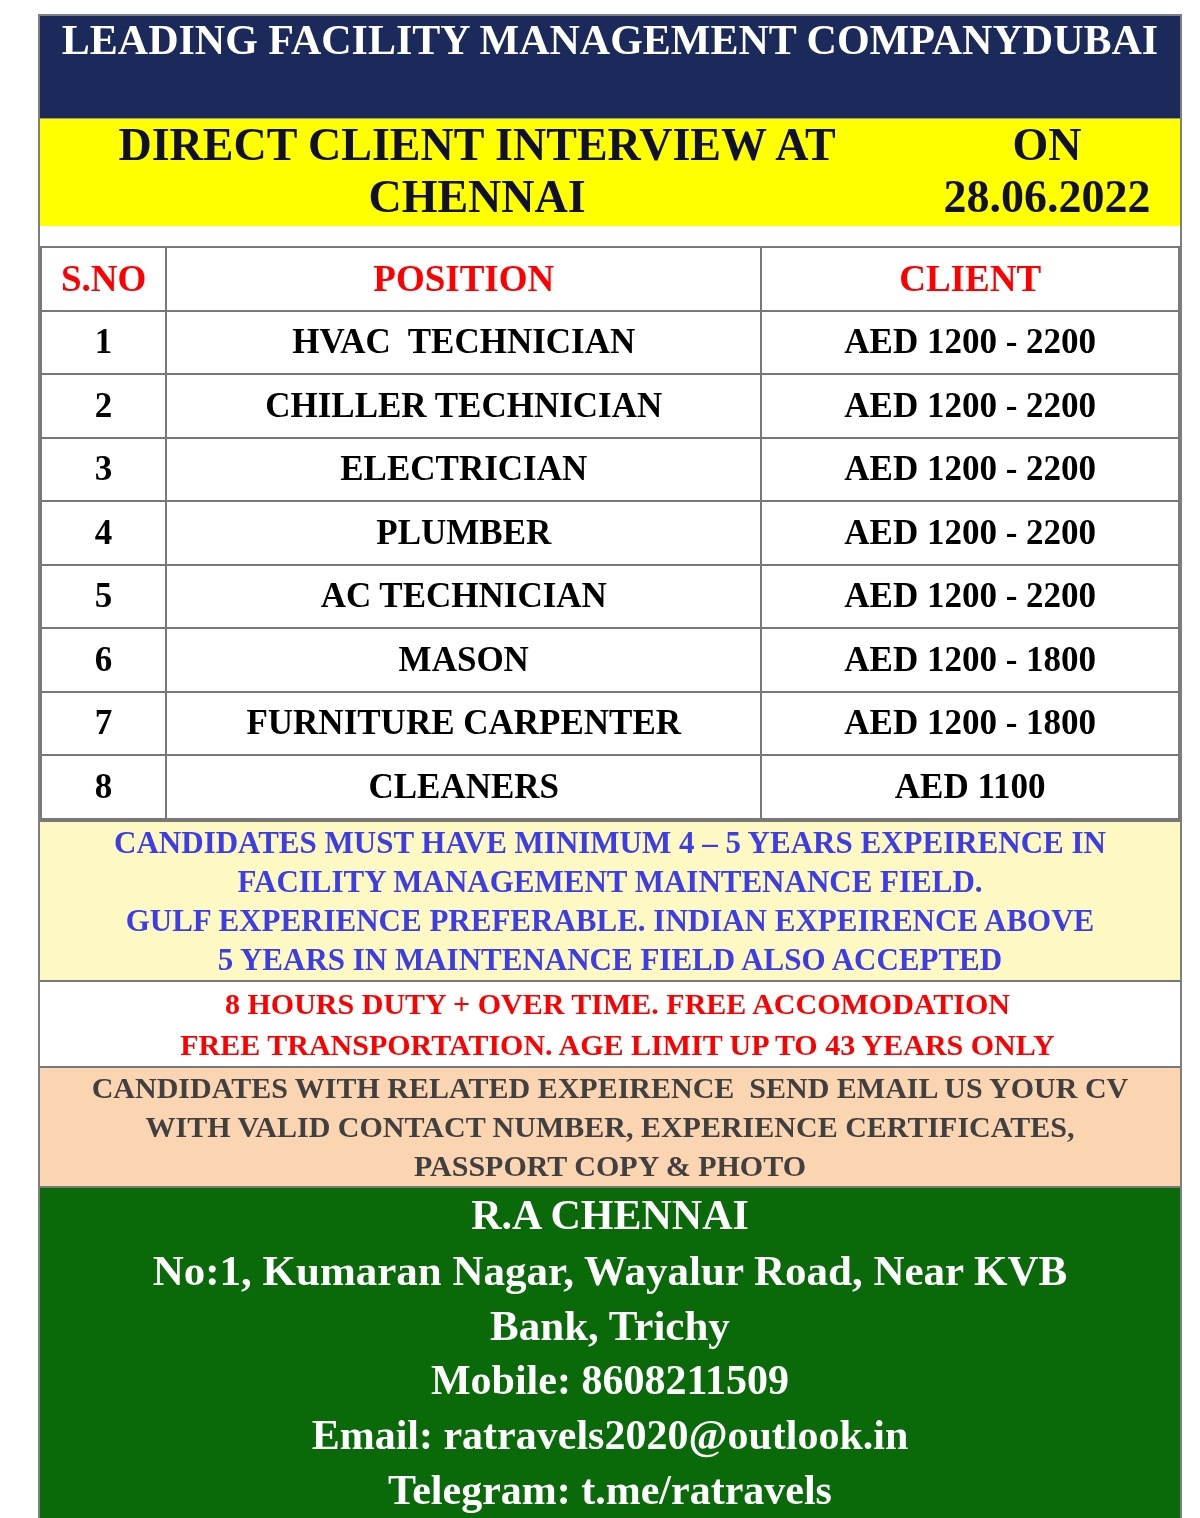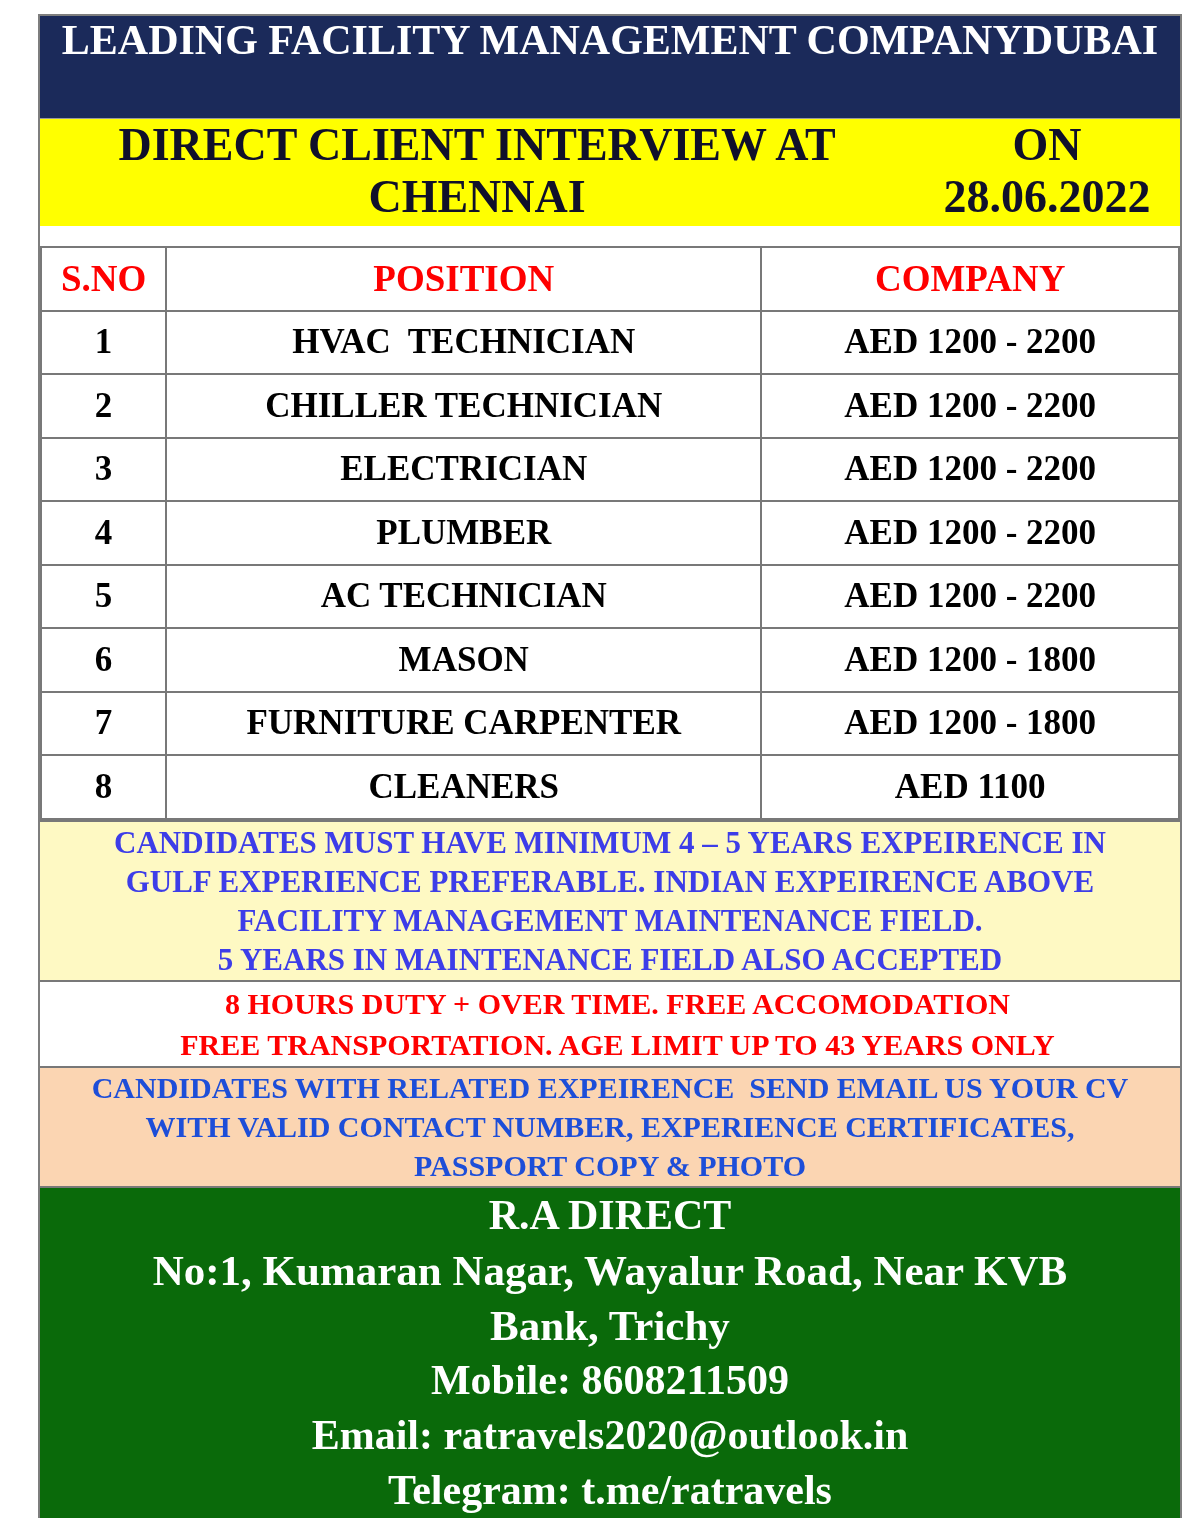--- a/index.html
+++ b/index.html
@@ -39,21 +39,21 @@
   table.jobs th { color:#ff0000; font-size:37px; }
   table.jobs td { font-size:35px; }
   .col-sno { width:11%; }
   .col-pos { width:52.3%; }
   .col-sal { width:36.7%; }
 
   
   .sect { border-top:2px solid #787878; display:flex; flex-direction:column; justify-content:center; }
   .note-blue  { height:160px; color:#3d3de8; font-size:31px; line-height:39px; background:#fef9c3; }
   .note-red   { height:86px;  color:#ff0000; font-size:30px; line-height:41px; background:#fff;padding-left:15px; }
-  .note-peach { height:120px; color:#1d4ed8; font-size:30px; line-height:39px; background:#fbd5b2; }
+  .note-peach { height:120px; color:#404040; font-size:30px; line-height:39px; background:#fbd5b2; }
 
   
   .footer-green {
     background:#0a6a0a; color:#ffffff; height:332px;
     display:flex; flex-direction:column; justify-content:center;
     text-align:center; border-top:2px solid #787878;
   }
   .footer-green .ln  { font-size:42px; line-height:55px; }
   .footer-green .big { font-size:43px; line-height:55px; }
 </style>
@@ -75,21 +75,21 @@
   <table class="jobs">
     <colgroup>
         <col class="col-sno">
         <col class="col-pos">
         <col class="col-sal">
       </colgroup>
     <tbody>
       <tr>
         <th>S.NO</th>
         <th>POSITION</th>
-        <th>COMPANY</th>
+        <th>CLIENT</th>
       </tr>
       <tr>
         <td>1</td>
         <td class="pre">HVAC  TECHNICIAN</td>
         <td>AED 1200 - 2200</td>
       </tr>
       <tr>
         <td>2</td>
         <td class="pre">CHILLER TECHNICIAN</td>
         <td>AED 1200 - 2200</td>
@@ -122,38 +122,38 @@
       <tr>
         <td>8</td>
         <td class="pre">CLEANERS</td>
         <td>AED 1100</td>
       </tr>
     </tbody>
   </table>
 
   <div class="sect note-blue center">
     <div>CANDIDATES MUST HAVE MINIMUM 4 – 5 YEARS EXPEIRENCE IN</div>
+    <div>FACILITY MANAGEMENT MAINTENANCE FIELD.</div>
     <div>GULF EXPERIENCE PREFERABLE. INDIAN EXPEIRENCE ABOVE</div>
-    <div>FACILITY MANAGEMENT MAINTENANCE FIELD.</div>
     <div>5 YEARS IN MAINTENANCE FIELD ALSO ACCEPTED</div>
   </div>
 
   <div class="sect note-red center">
     <div>8 HOURS DUTY + OVER TIME. FREE ACCOMODATION</div>
     <div>FREE TRANSPORTATION. AGE LIMIT UP TO 43 YEARS ONLY</div>
   </div>
 
   <div class="sect note-peach center">
     <div class="pre">CANDIDATES WITH RELATED EXPEIRENCE  SEND EMAIL US YOUR CV</div>
     <div class="pre">WITH VALID CONTACT NUMBER, EXPERIENCE CERTIFICATES,</div>
     <div class="pre">PASSPORT COPY &amp; PHOTO</div>
   </div>
 
   <div class="footer-green">
-    <div class="ln">R.A DIRECT</div>
+    <div class="ln">R.A CHENNAI</div>
     <div class="big">No:1, Kumaran Nagar, Wayalur Road, Near KVB</div>
     <div class="big">Bank, Trichy</div>
     <div class="ln">Mobile: 8608211509</div>
     <div class="ln">Email: ratravels2020@outlook.in</div>
     <div class="ln">Telegram: t.me/ratravels</div>
   </div>
 
 </div>
 
 </body></html>

